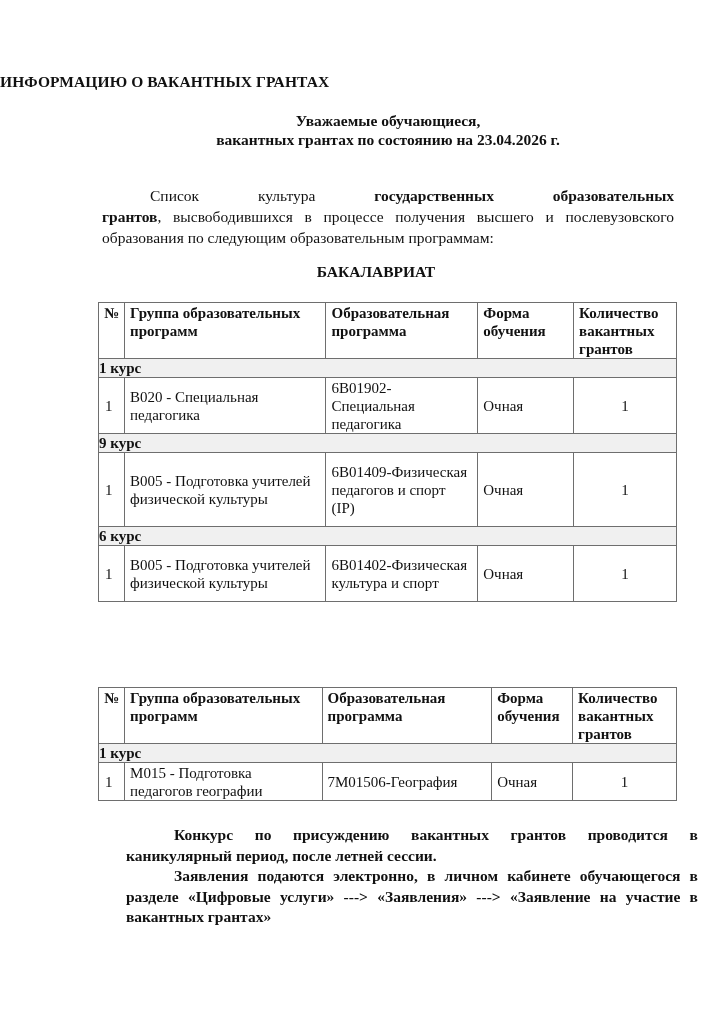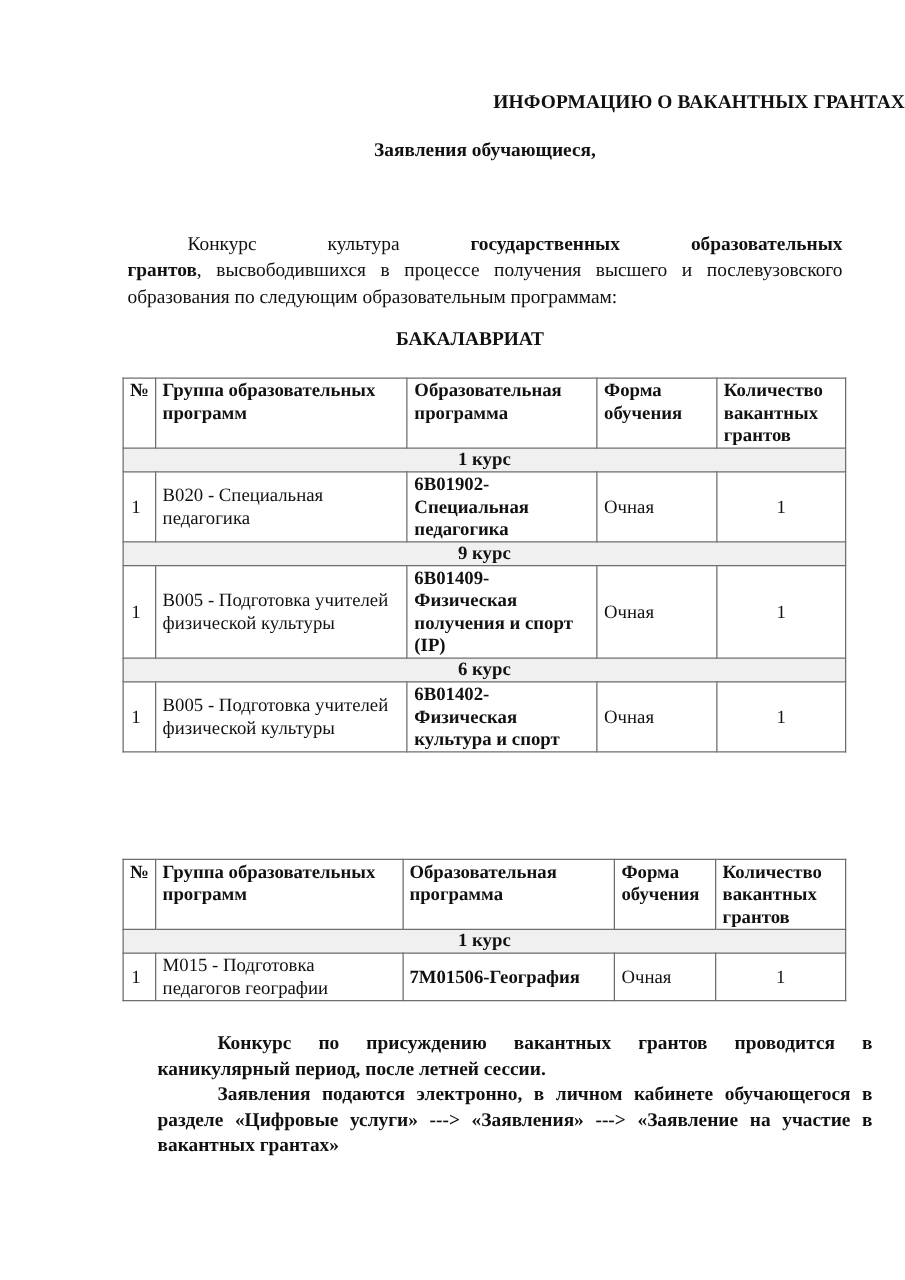--- a/index.html
+++ b/index.html
@@ -4,21 +4,21 @@
 <style>
   html, body { margin: 0; padding: 0; background: #ffffff; }
   body {
     width: 724px; height: 1024px; position: relative; overflow: hidden;
     font-family: "Liberation Serif", "DejaVu Serif", serif;
     color: #111111;
   }
   .page { position: absolute; left: 0; top: 0; width: 724px; height: 1024px; }
   .title {
     position: absolute; left: 0; width: 724px; top: 73px;
-    text-align: right; font-weight: bold; font-size: 15.5px; letter-spacing: 0.1px;
+    text-align: left; font-weight: bold; font-size: 15.5px; letter-spacing: 0.1px;
   }
   .greeting {
     position: absolute; left: 98px; width: 580px; top: 111px;
     text-align: center; font-weight: bold; font-size: 15.5px; line-height: 19px;
   }
   .intro {
     position: absolute; left: 102px; width: 572px; top: 185px;
     font-size: 15.5px; line-height: 21px; text-align: justify;
   }
   .intro .first { text-indent: 48px; text-align-last: justify; display:block; }
@@ -31,49 +31,50 @@
 
   table.grants {
     position: absolute; left: 98px; border-collapse: collapse;
     font-size: 15px; line-height: 18px;
   }
   table.grants td, table.grants th {
     border: 1px solid #6e6e6e; padding: 1px 5px 0 5px; vertical-align: top;
   }
   table.grants th { font-weight: bold; text-align: left; padding-top: 1px; padding-bottom: 0; }
   table.grants tr.course td {
-    background: #f0f0f0; text-align: center; font-weight: bold; padding: 0;
+    background: #f0f0f0; font-weight: bold; padding: 0;
     line-height: 18px;
   }
   table.grants td.num { text-align: left; vertical-align: middle; padding-left: 6px; }
   table.grants td.grp, table.grants td.form { vertical-align: middle; }
   table.grants td.cnt { text-align: center; vertical-align: middle; }
-  table.grants td.prog { vertical-align: middle; font-weight: bold; }
+  table.grants td.prog { vertical-align: middle; }
   #t1 { top: 302px; width: 579px; }
   #t2 { top: 687px; width: 579px; }
 
   .closing {
     position: absolute; left: 102px; width: 572px; top: 825px;
     font-size: 15.5px; line-height: 20.5px; font-weight: bold; text-align: justify; margin-left: 24px;
   }
   .closing p { margin: 0; text-indent: 48px; }
 </style>
 </head>
 <body>
 
 <div class="page">
 
   <div class="title">ИНФОРМАЦИЮ О ВАКАНТНЫХ ГРАНТАХ</div>
 
   <div class="greeting">
-    <div>Заявления обучающиеся,</div>
+    <div>Уважаемые обучающиеся,</div>
+    <div>вакантных грантах по состоянию на 23.04.2026 г.</div>
   </div>
 
   <div class="intro">
-    <span class="first"><span>Конкурс</span> <span>культура</span> <b>государственных</b> <b>образовательных</b></span><b>грантов</b><span>, высвободившихся в процессе получения высшего и послевузовского образования по следующим образовательным программам:</span>
+    <span class="first"><span>Список</span> <span>культура</span> <b>государственных</b> <b>образовательных</b></span><b>грантов</b><span>, высвободившихся в процессе получения высшего и послевузовского образования по следующим образовательным программам:</span>
   </div>
 
   <div class="section-heading h-bach">БАКАЛАВРИАТ</div>
 
   <table class="grants" id="t1">
     <colgroup>
       <col style="width:26px">
         <col style="width:202px">
         <col style="width:152px">
         <col style="width:96px">
@@ -98,21 +99,21 @@
         <td class="prog">6В01902-Специальная педагогика</td>
         <td class="form">Очная</td>
         <td class="cnt">1</td>
       </tr>
       <tr class="course">
           <td colspan="5">9 курс</td>
         </tr>
       <tr style="height:74px">
         <td class="num">1</td>
         <td class="grp">В005 - Подготовка учителей физической культуры</td>
-        <td class="prog">6В01409-Физическая получения и спорт (IP)</td>
+        <td class="prog">6В01409-Физическая педагогов и спорт (IP)</td>
         <td class="form">Очная</td>
         <td class="cnt">1</td>
       </tr>
       <tr class="course">
           <td colspan="5">6 курс</td>
         </tr>
       <tr style="height:56px">
         <td class="num">1</td>
         <td class="grp">В005 - Подготовка учителей физической культуры</td>
         <td class="prog">6В01402-Физическая культура и спорт</td>

